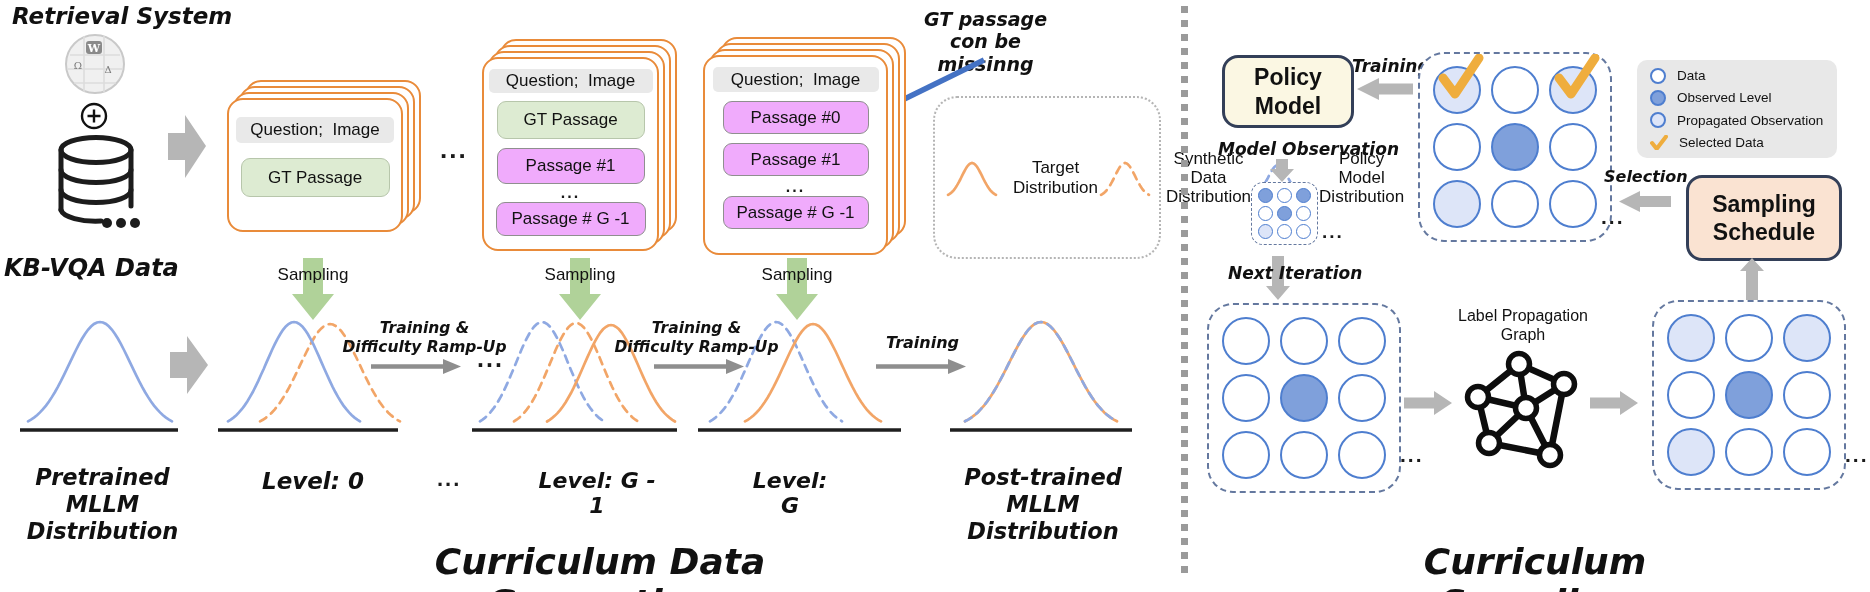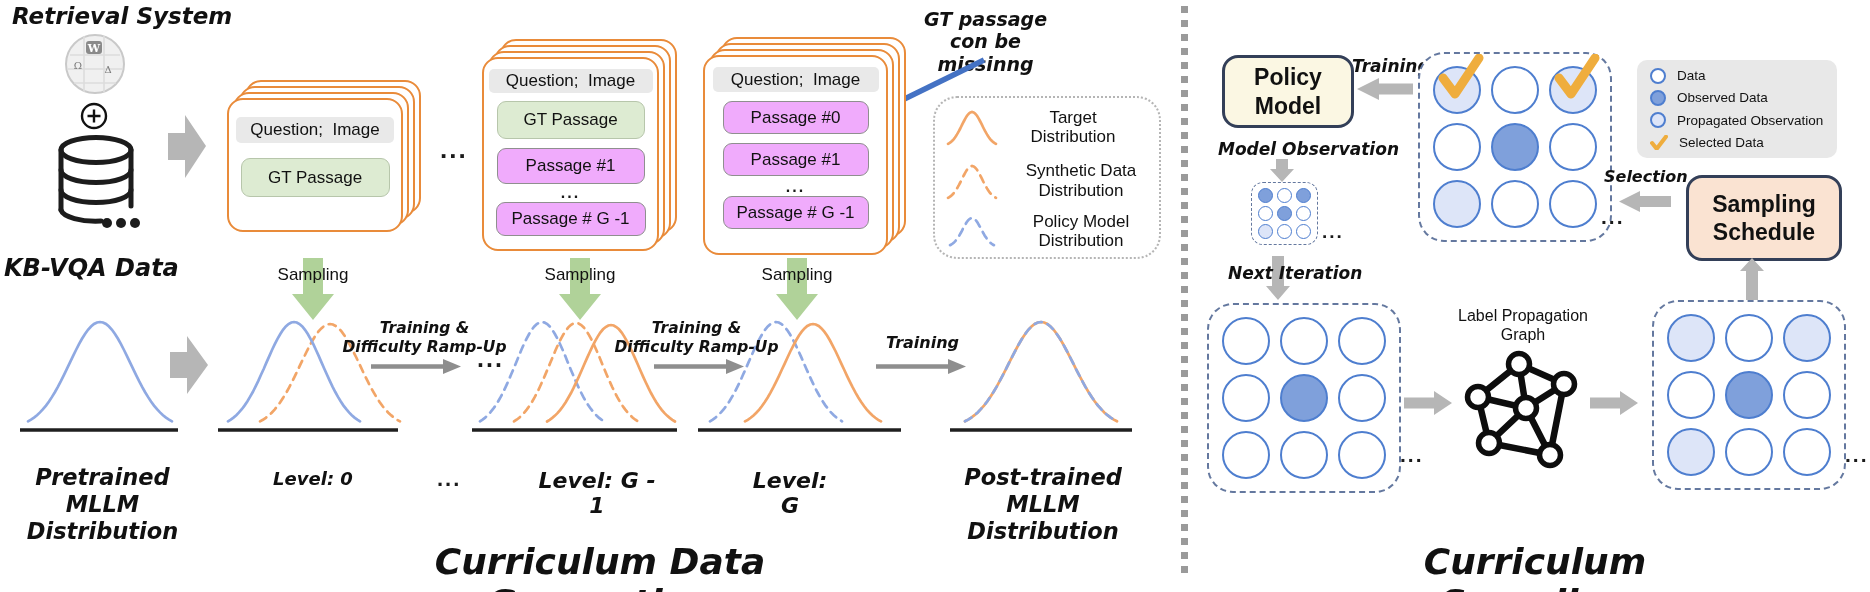--- a/index.html
+++ b/index.html
@@ -29,21 +29,21 @@
   
   .plot{position:absolute;top:278px;height:156px;}
   .plot svg{display:block;width:100%;height:100%;overflow:visible;}
   .bell{fill:none;stroke-width:2.7;stroke-linecap:round;}
   .bell.blue{stroke:var(--blue-curve,#8FA9E2);}
   .bell.orange{stroke:var(--orange-curve,#F2A567);}
   .bell.dash{stroke-dasharray:7.5 6;}
 
   
   .legendL{position:absolute;border:2.4px dotted #b5b5b5;border-radius:24px;background:#fff;
-           display:flex;flex-direction:column;justify-content:space-between;padding:6px 10px;box-sizing:border-box;}
+           display:flex;flex-direction:row;justify-content:flex-start;padding:6px 10px;box-sizing:border-box;}
   .legendL .row{display:flex;align-items:center;gap:14px;}
   .legendL .lbl{font-size:17px;line-height:1.12;text-align:center;flex:1;}
 
   
   .divider{position:absolute;background:repeating-linear-gradient(to bottom,#9a9a9a 0 7px,transparent 7px 14px);}
   .modelbox{position:absolute;border:3px solid #333F58;border-radius:16px;display:flex;align-items:center;
             justify-content:center;text-align:center;font-weight:800;font-size:23px;line-height:1.22;
             font-family:"Liberation Sans",sans-serif;color:#111;box-sizing:border-box;}
   .grid{position:absolute;border:2px dashed #64789f;border-radius:26px;background:#fff;display:grid;box-sizing:border-box;}
   .grid.big{grid-template-columns:repeat(3,48px);gap:9px 10px;padding:12px 13px;}
@@ -237,21 +237,21 @@
       <polygon points="72,1 90,8.5 72,16" fill="#8e8e8e"></polygon>
   </svg>
 
   <div class="abs hw center" style="left:860px;top:333px;width:125px;font-size:16px;">Training</div>
   <svg class="abs arrowsvg" style="left:876px;top:358px;" width="90" height="17" viewBox="0 0 90 17">
     <line x1="0" y1="8.5" x2="73" y2="8.5" stroke="#8e8e8e" stroke-width="4.6"></line>
       <polygon points="72,1 90,8.5 72,16" fill="#8e8e8e"></polygon>
   </svg>
 
   <div class="abs hw center" style="left:5px;top:464px;width:195px;font-size:22.5px;line-height:1.2;">Pretrained MLLM Distribution</div>
-  <div class="abs hw center" style="left:253px;top:468px;width:120px;font-size:18px;">Level: 0</div>
+  <div class="abs hw center" style="left:253px;top:468px;width:120px;font-size:23px;">Level: 0</div>
   <div class="abs dots" style="left:437px;top:466px;font-size:22px;">...</div>
   <div class="abs hw center" style="left:533px;top:468px;width:128px;font-size:22px;">Level: G - 1</div>
   <div class="abs hw center" style="left:740px;top:468px;width:100px;font-size:22px;">Level: G</div>
   <div class="abs hw center" style="left:943px;top:464px;width:200px;font-size:22.5px;line-height:1.2;">Post-trained MLLM Distribution</div>
 
   <div class="abs hw center" style="left:390px;top:541px;width:420px;font-size:36px;font-weight:800;">Curriculum Data Generation</div>
 
   <div class="divider" style="left:1181px;top:6px;width:7px;height:568px;"></div>
 
   <div class="modelbox" style="left:1222px;top:55px;width:132px;height:73px;background:var(--policy-box-bg,#FBF7E3);">Policy Model</div>
@@ -281,21 +281,21 @@
       <div class="circle data"></div>
     </div>
 
   <div class="legendR" style="left:1637px;top:60px;width:200px;height:98px;">
     <div class="row">
       <span class="ic"></span>
       <span class="lbl">Data</span>
     </div>
     <div class="row">
       <span class="ic obs"></span>
-      <span class="lbl">Observed Data</span>
+      <span class="lbl">Observed Level</span>
     </div>
     <div class="row">
       <span class="ic prop"></span>
       <span class="lbl">Propagated Observation</span>
     </div>
     <div class="row">
       <svg width="18" height="15" viewBox="0 0 30 26" style="flex:none;">
         <path d="M3,14 L11,24 L27,3" fill="none" stroke="var(--check,#EFAD3D)" stroke-width="7" stroke-linecap="round" stroke-linejoin="round"></path>
       </svg>
       <span class="lbl">Selected Data</span>

